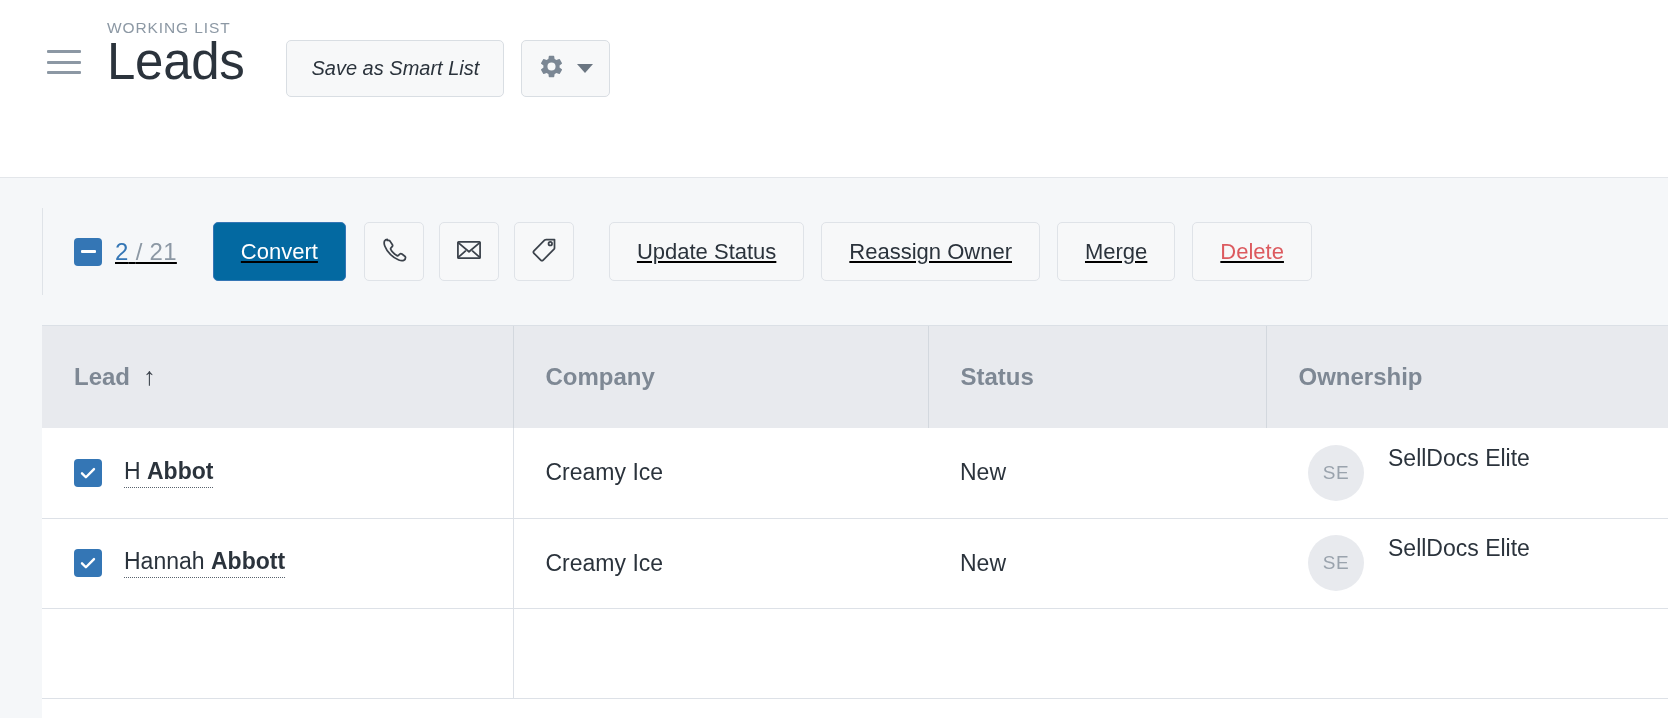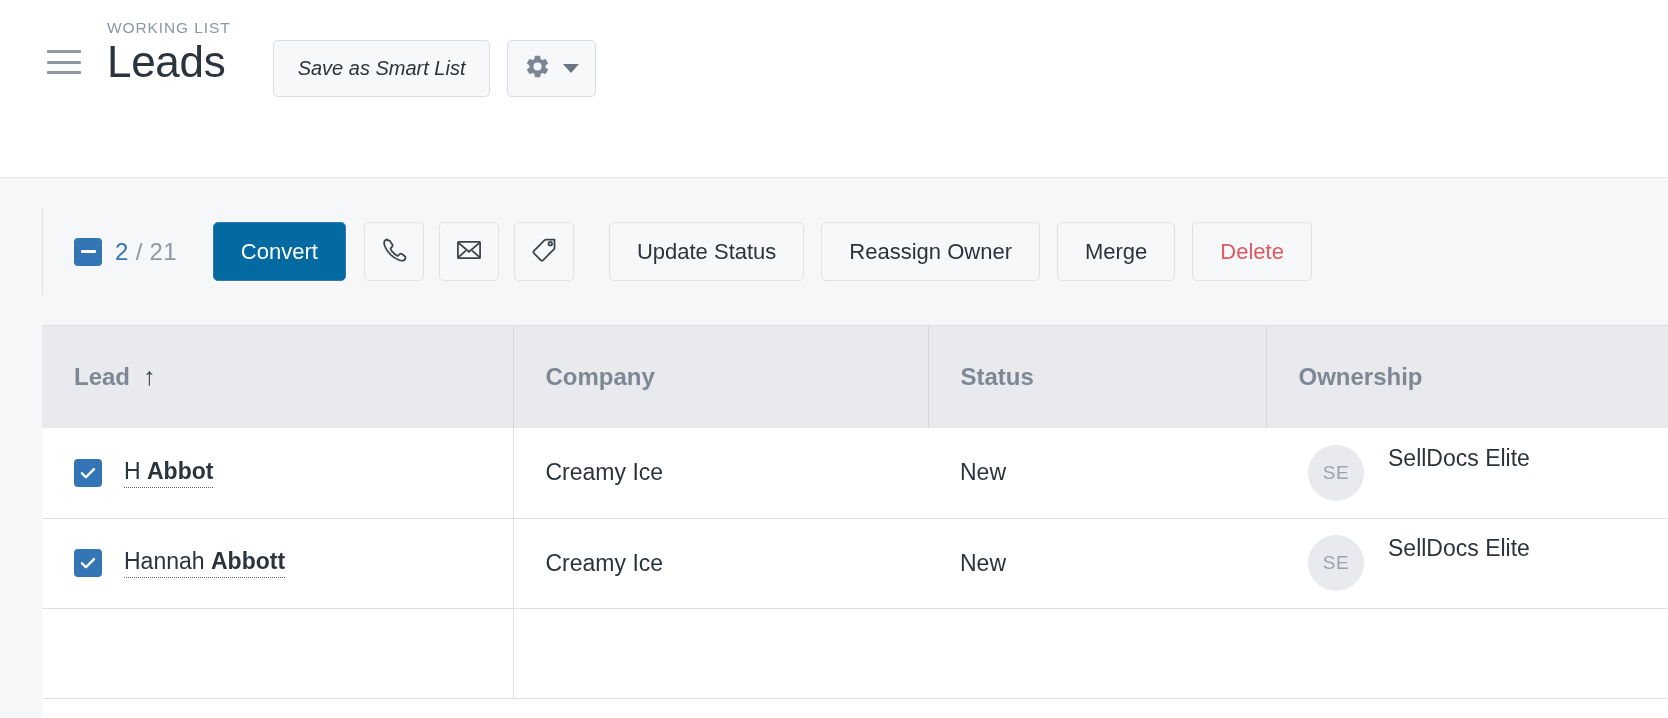--- a/index.html
+++ b/index.html
@@ -46,21 +46,21 @@
   }
   .eyebrow {
     font-size: 15.5px;
     letter-spacing: 0.9px;
     color: #8c98a4;
     font-weight: 400;
     line-height: 20px;
     text-transform: uppercase;
   }
   .page-title {
-    font-size: 44px;
+    font-size: 51px;
     color: #2b333c;
     font-weight: 400;
     line-height: 48px;
     letter-spacing: -0.3px;
   }
   .header-actions {
     display: flex;
     align-items: center;
     gap: 17px;
     margin-top: 40px;
@@ -102,20 +102,21 @@
   }
 
   
   .toolbar {
     height: 147px;
     display: flex;
     align-items: center;
     padding-left: 42px;
     gap: 0;
     position: relative;
+    text-decoration: underline;
   }
   .toolbar-divider {
     position: absolute;
     left: 42px;
     top: 30px;
     width: 1px;
     height: 87px;
     background: #dfe3e8;
   }
   .select-count {

